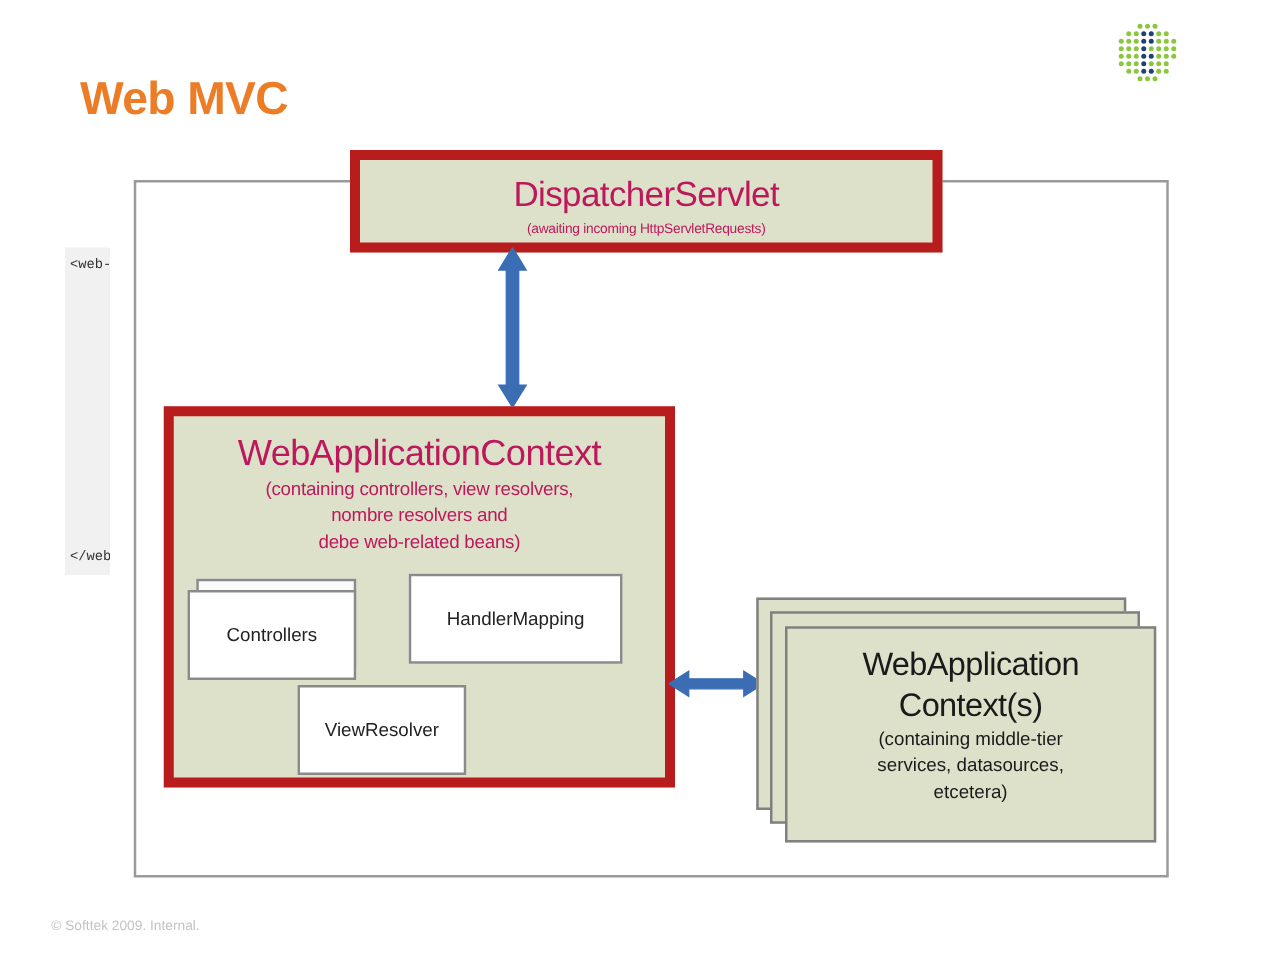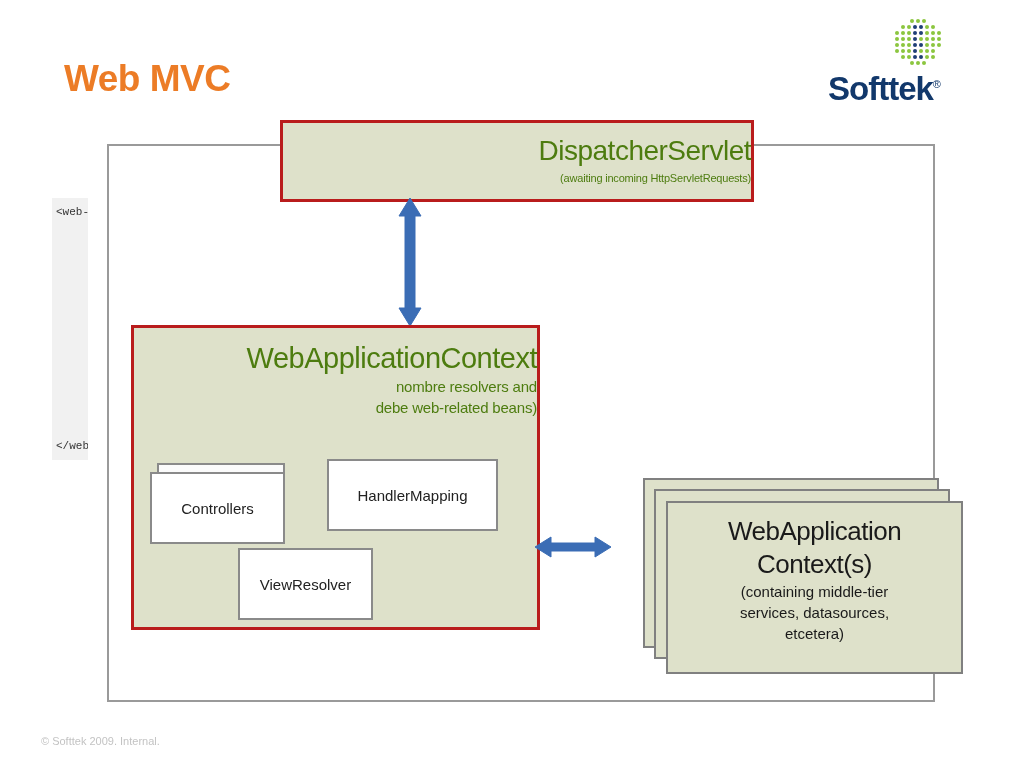--- a/index.html
+++ b/index.html
@@ -70,24 +70,24 @@
     height: 558px;
     border: 2px solid #9a9a9a;
     background: transparent;
     box-sizing: border-box;
   }
 
   
   .dbox {
     position: absolute;
     background: #dee1ca;
-    border: 3px solid #b91c1c;
-    box-sizing: border-box;
-    text-align: right;
-    color: #4d7c0f;
+    border: 8px solid #b91c1c;
+    box-sizing: border-box;
+    text-align: center;
+    color: #be185d;
   }
   .dbox .title {
     font-weight: normal;
     letter-spacing: -0.5px;
   }
   .dbox .sub {
     letter-spacing: -0.2px;
   }
 
   #box-dispatcher {
@@ -137,21 +137,20 @@
 
   
   #wacs-group { position: absolute; left: 605px; top: 478px; width: 320px; height: 208px; }
   .wacs-layer {
     position: absolute;
     background: #dee1ca;
     border: 2px solid #808080;
     box-sizing: border-box;
     width: 296px;
     height: 170px;
-    margin-left: 38px;
   }
   #wacs-l1 { left: 0px;  top: 0px;  }
   #wacs-l2 { left: 11px; top: 11px; }
   #wacs-l3 { left: 23px; top: 23px; width: 297px; height: 173px; }
   #wacs-l3 .txt {
     text-align: center;
     padding-top: 12px;
     color: #1a1a1a;
   }
   #wacs-l3 .title { font-size: 26px; line-height: 33px; letter-spacing: -0.5px; }
@@ -264,41 +263,41 @@
       <circle cx="25" cy="15" r="2"></circle>
         <circle cx="31" cy="15" r="2"></circle>
       <circle cx="25" cy="21" r="2"></circle>
       <circle cx="25" cy="27" r="2"></circle>
         <circle cx="31" cy="27" r="2"></circle>
       <circle cx="25" cy="33" r="2"></circle>
       <circle cx="25" cy="39" r="2"></circle>
         <circle cx="31" cy="39" r="2"></circle>
     </g>
   </svg>
-  <div id="logo-word"><span>Softtek</span><span id="logo-reg">®</span></div>
 </div>
 
 <div id="diagram-frame"></div>
 
 <div id="code-snippet">
   <div id="code-open">&lt;web-app&gt;</div>
   <div id="code-close">&lt;/web-app&gt;</div>
 </div>
 
 <div class="dbox" id="box-dispatcher">
   <div class="title">DispatcherServlet</div>
   <div class="sub">(awaiting incoming HttpServletRequests)</div>
 </div>
 
 <svg id="arrow-vertical" viewBox="0 0 28 128">
   <polygon points="14,0 25,18 19,18 19,110 25,110 14,128 3,110 9,110 9,18 3,18" fill="#3b6db5" stroke="#3b6db5" stroke-width="1"></polygon>
 </svg>
 
 <div class="dbox" id="box-wac">
   <div class="title">WebApplicationContext</div>
+  <div class="sub">(containing controllers, view resolvers,</div>
   <div class="sub">nombre resolvers and</div>
   <div class="sub">debe web-related beans)</div>
 </div>
 
 <div class="wstack-back" id="ctrl-back"></div>
 <div class="wbox" id="box-controllers">
   <span>Controllers</span>
 </div>
 <div class="wbox" id="box-handlermapping">
   <span>HandlerMapping</span>

